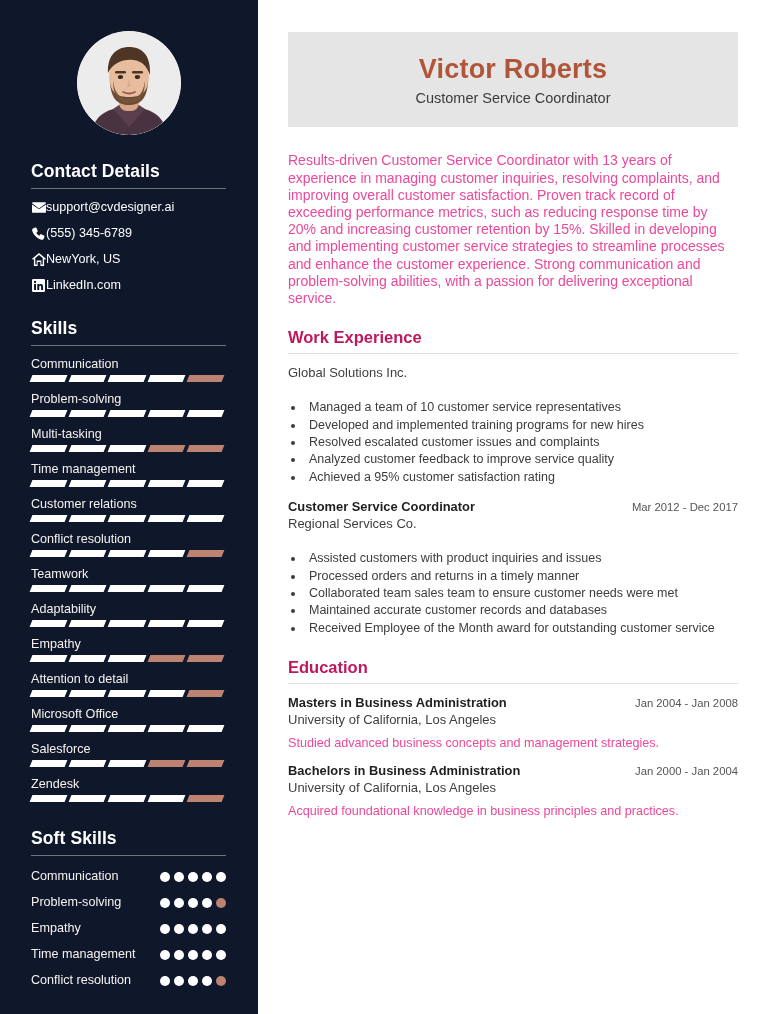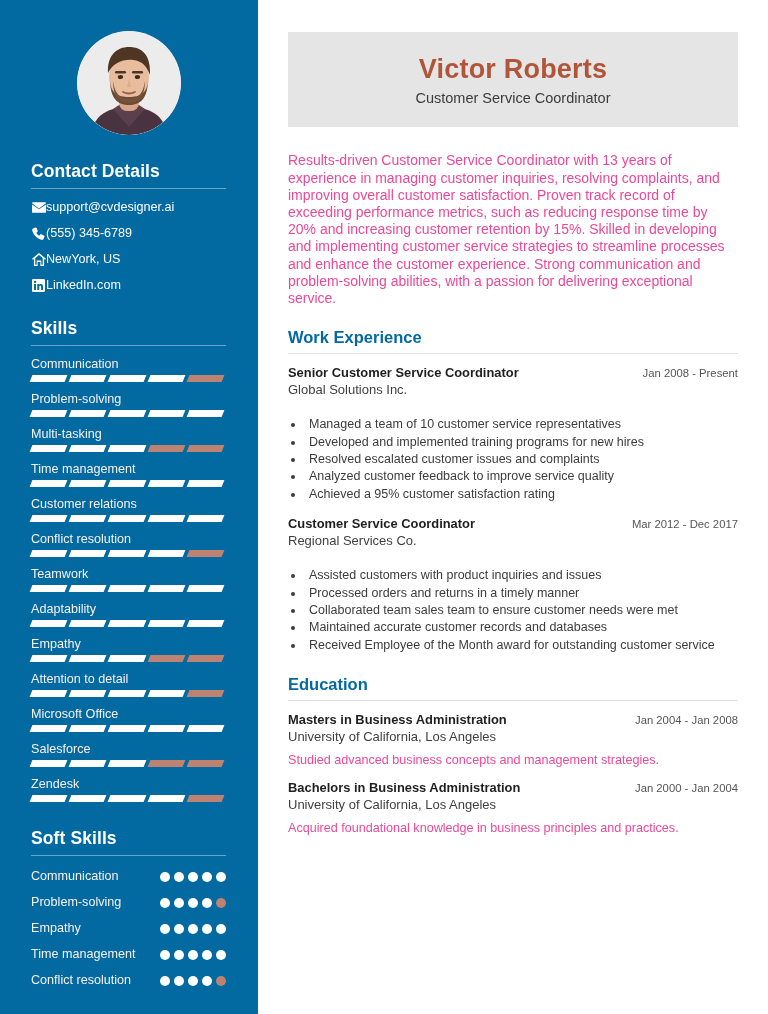--- a/index.html
+++ b/index.html
@@ -17,21 +17,21 @@
     width: 768px;
     height: 1014px;
     display: flex;
     background: #ffffff;
   }
 
   
   .sidebar {
     width: 258px;
     min-width: 258px;
-    background: #0369a1;
+    background: #0f172a;
     padding: 0 0 16px 0;
     position: relative;
     overflow: hidden;
   }
 
   .photo-wrap {
     display: flex;
     justify-content: center;
     padding-top: 31px;
   }
@@ -143,21 +143,21 @@
 
   .summary {
     color: #ec4899;
     font-size: 14px;
     line-height: 17.2px;
     margin-top: 25px;
     text-align: left;
   }
 
   .sec-heading {
-    color: #0369a1;
+    color: #be185d;
     font-size: 16.5px;
     font-weight: bold;
     margin-top: 21px;
   }
   .sec-rule {
     height: 1px;
     background: #e0e0e0;
     margin-top: 6px;
     margin-bottom: 11px;
   }
@@ -489,24 +489,20 @@
       <div class="job-title">Customer Service Coordinator</div>
     </div>
 
     <p class="summary">Results-driven Customer Service Coordinator with 13 years of experience in managing customer inquiries, resolving complaints, and improving overall customer satisfaction. Proven track record of exceeding performance metrics, such as reducing response time by 20% and increasing customer retention by 15%. Skilled in developing and implementing customer service strategies to streamline processes and enhance the customer experience. Strong communication and problem-solving abilities, with a passion for delivering exceptional service.</p>
 
     <section>
       <div class="sec-heading">Work Experience</div>
       <div class="sec-rule"></div>
       <div id="work-entries">
           <div class="entry">
-            <div class="entry-top">
-              <div class="entry-title">Senior Customer Service Coordinator</div>
-              <div class="entry-date">Jan 2008 - Present</div>
-            </div>
             <div class="entry-sub">Global Solutions Inc.</div>
             <ul class="bullets">
               <li>Managed a team of 10 customer service representatives</li>
               <li>Developed and implemented training programs for new hires</li>
               <li>Resolved escalated customer issues and complaints</li>
               <li>Analyzed customer feedback to improve service quality</li>
               <li>Achieved a 95% customer satisfaction rating</li>
             </ul>
           </div>
           <div class="entry">

